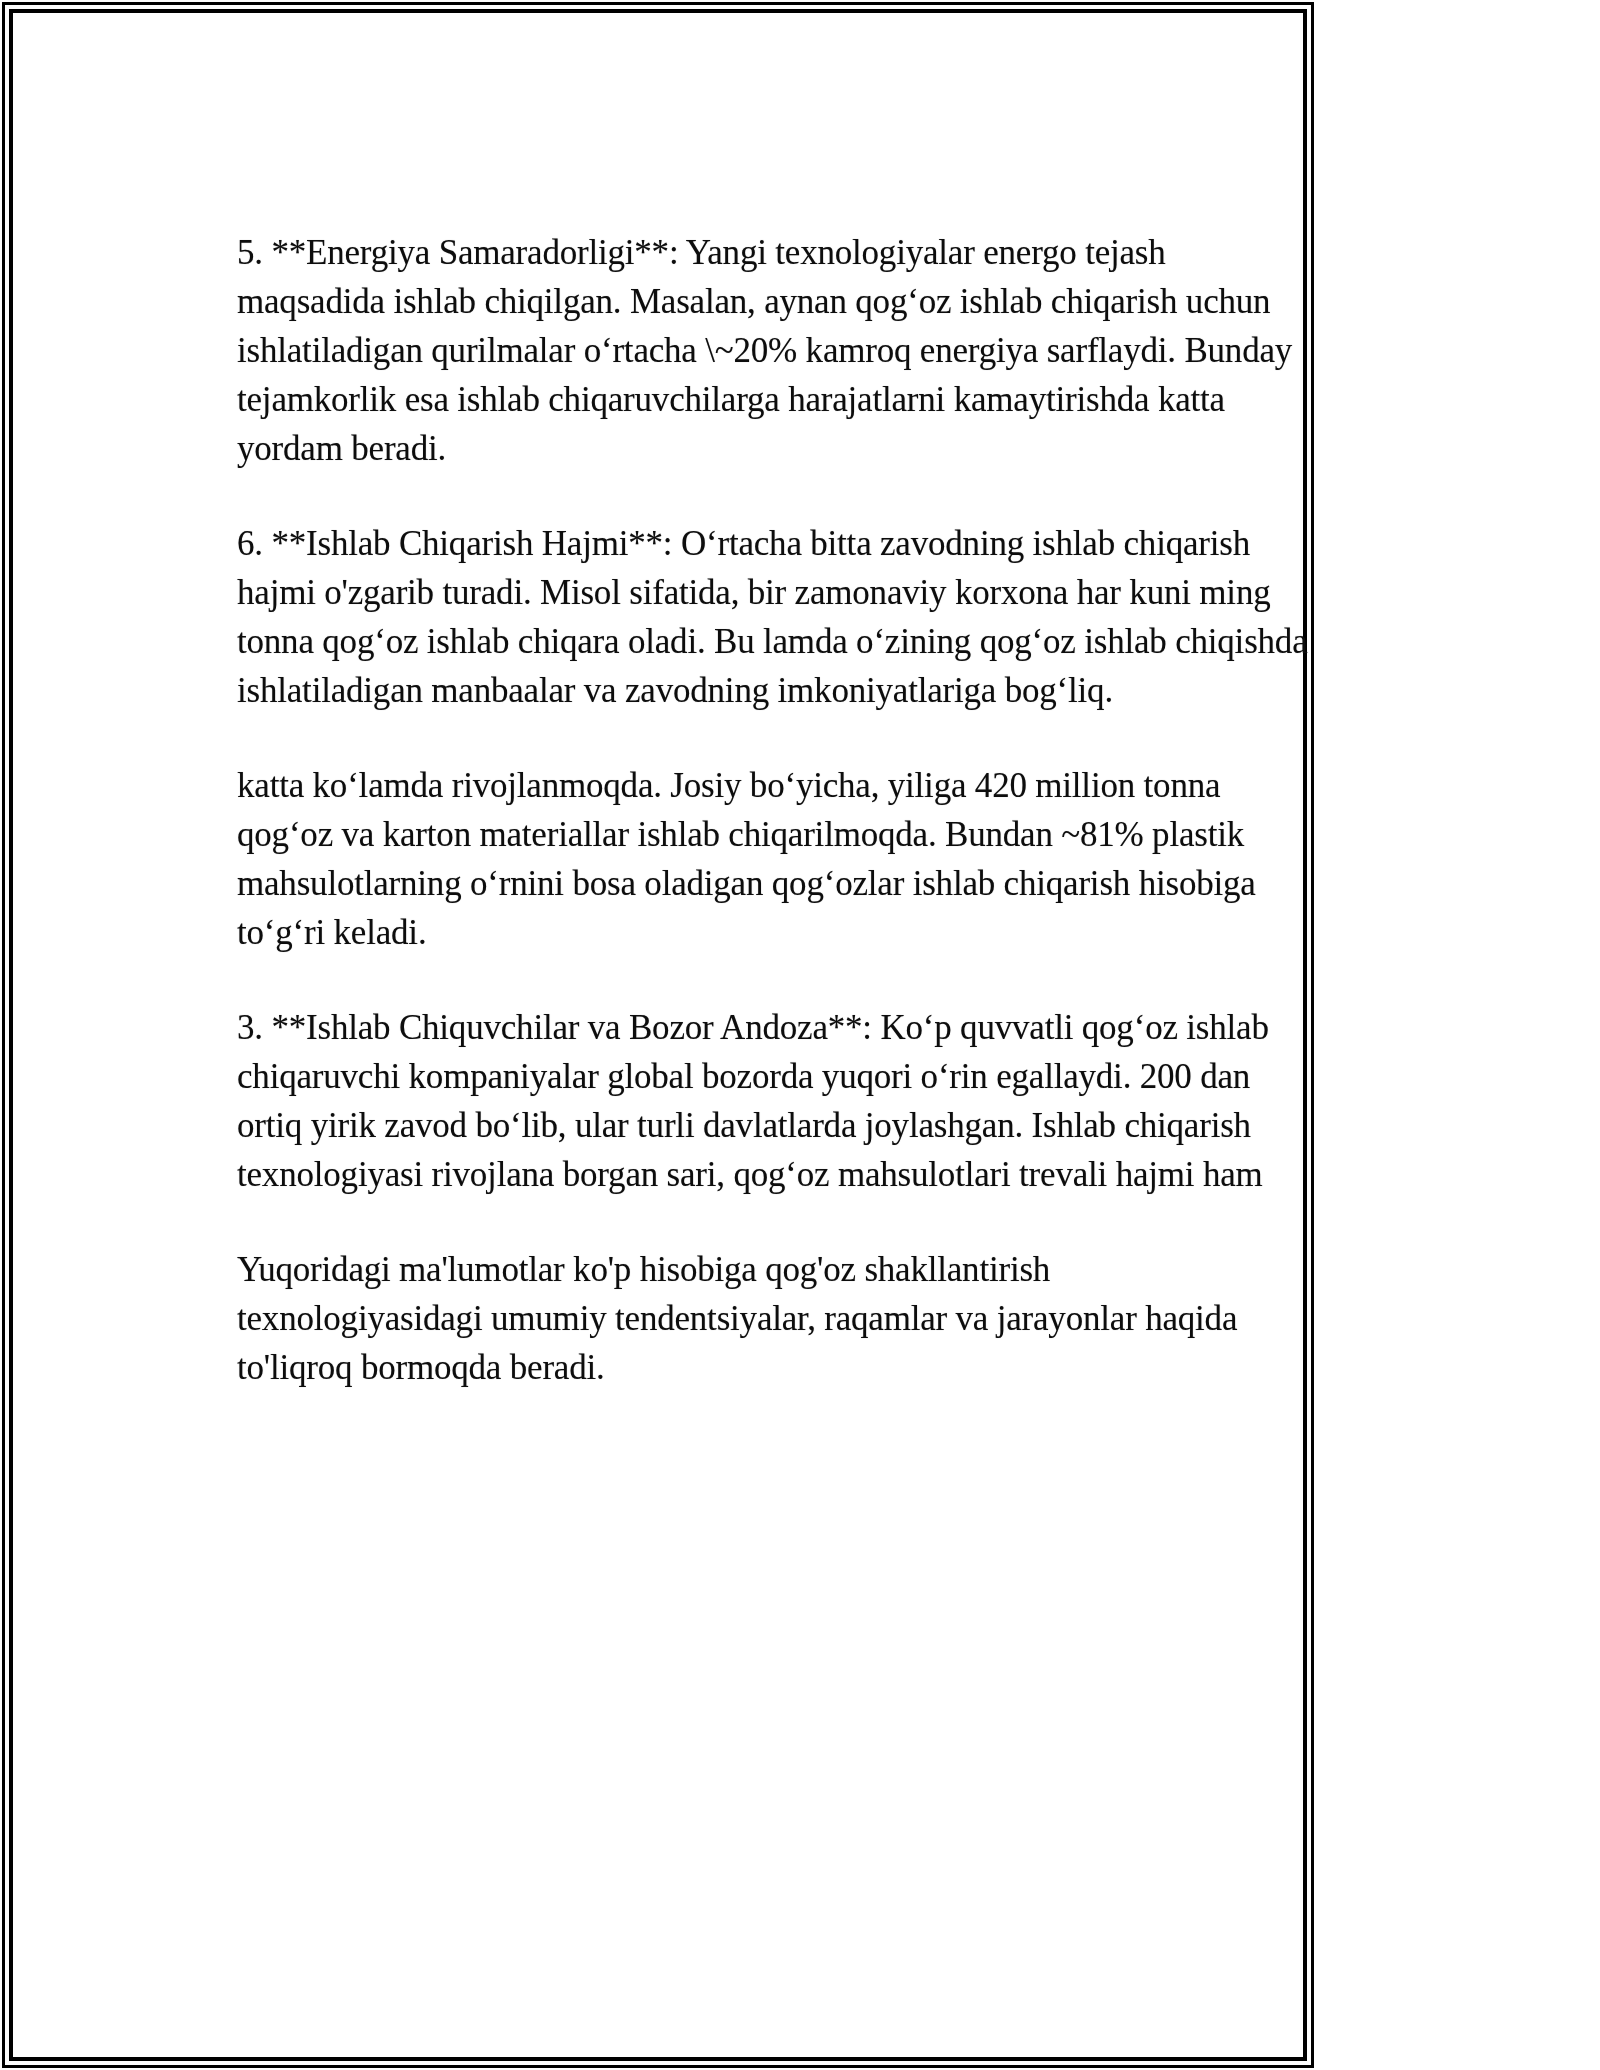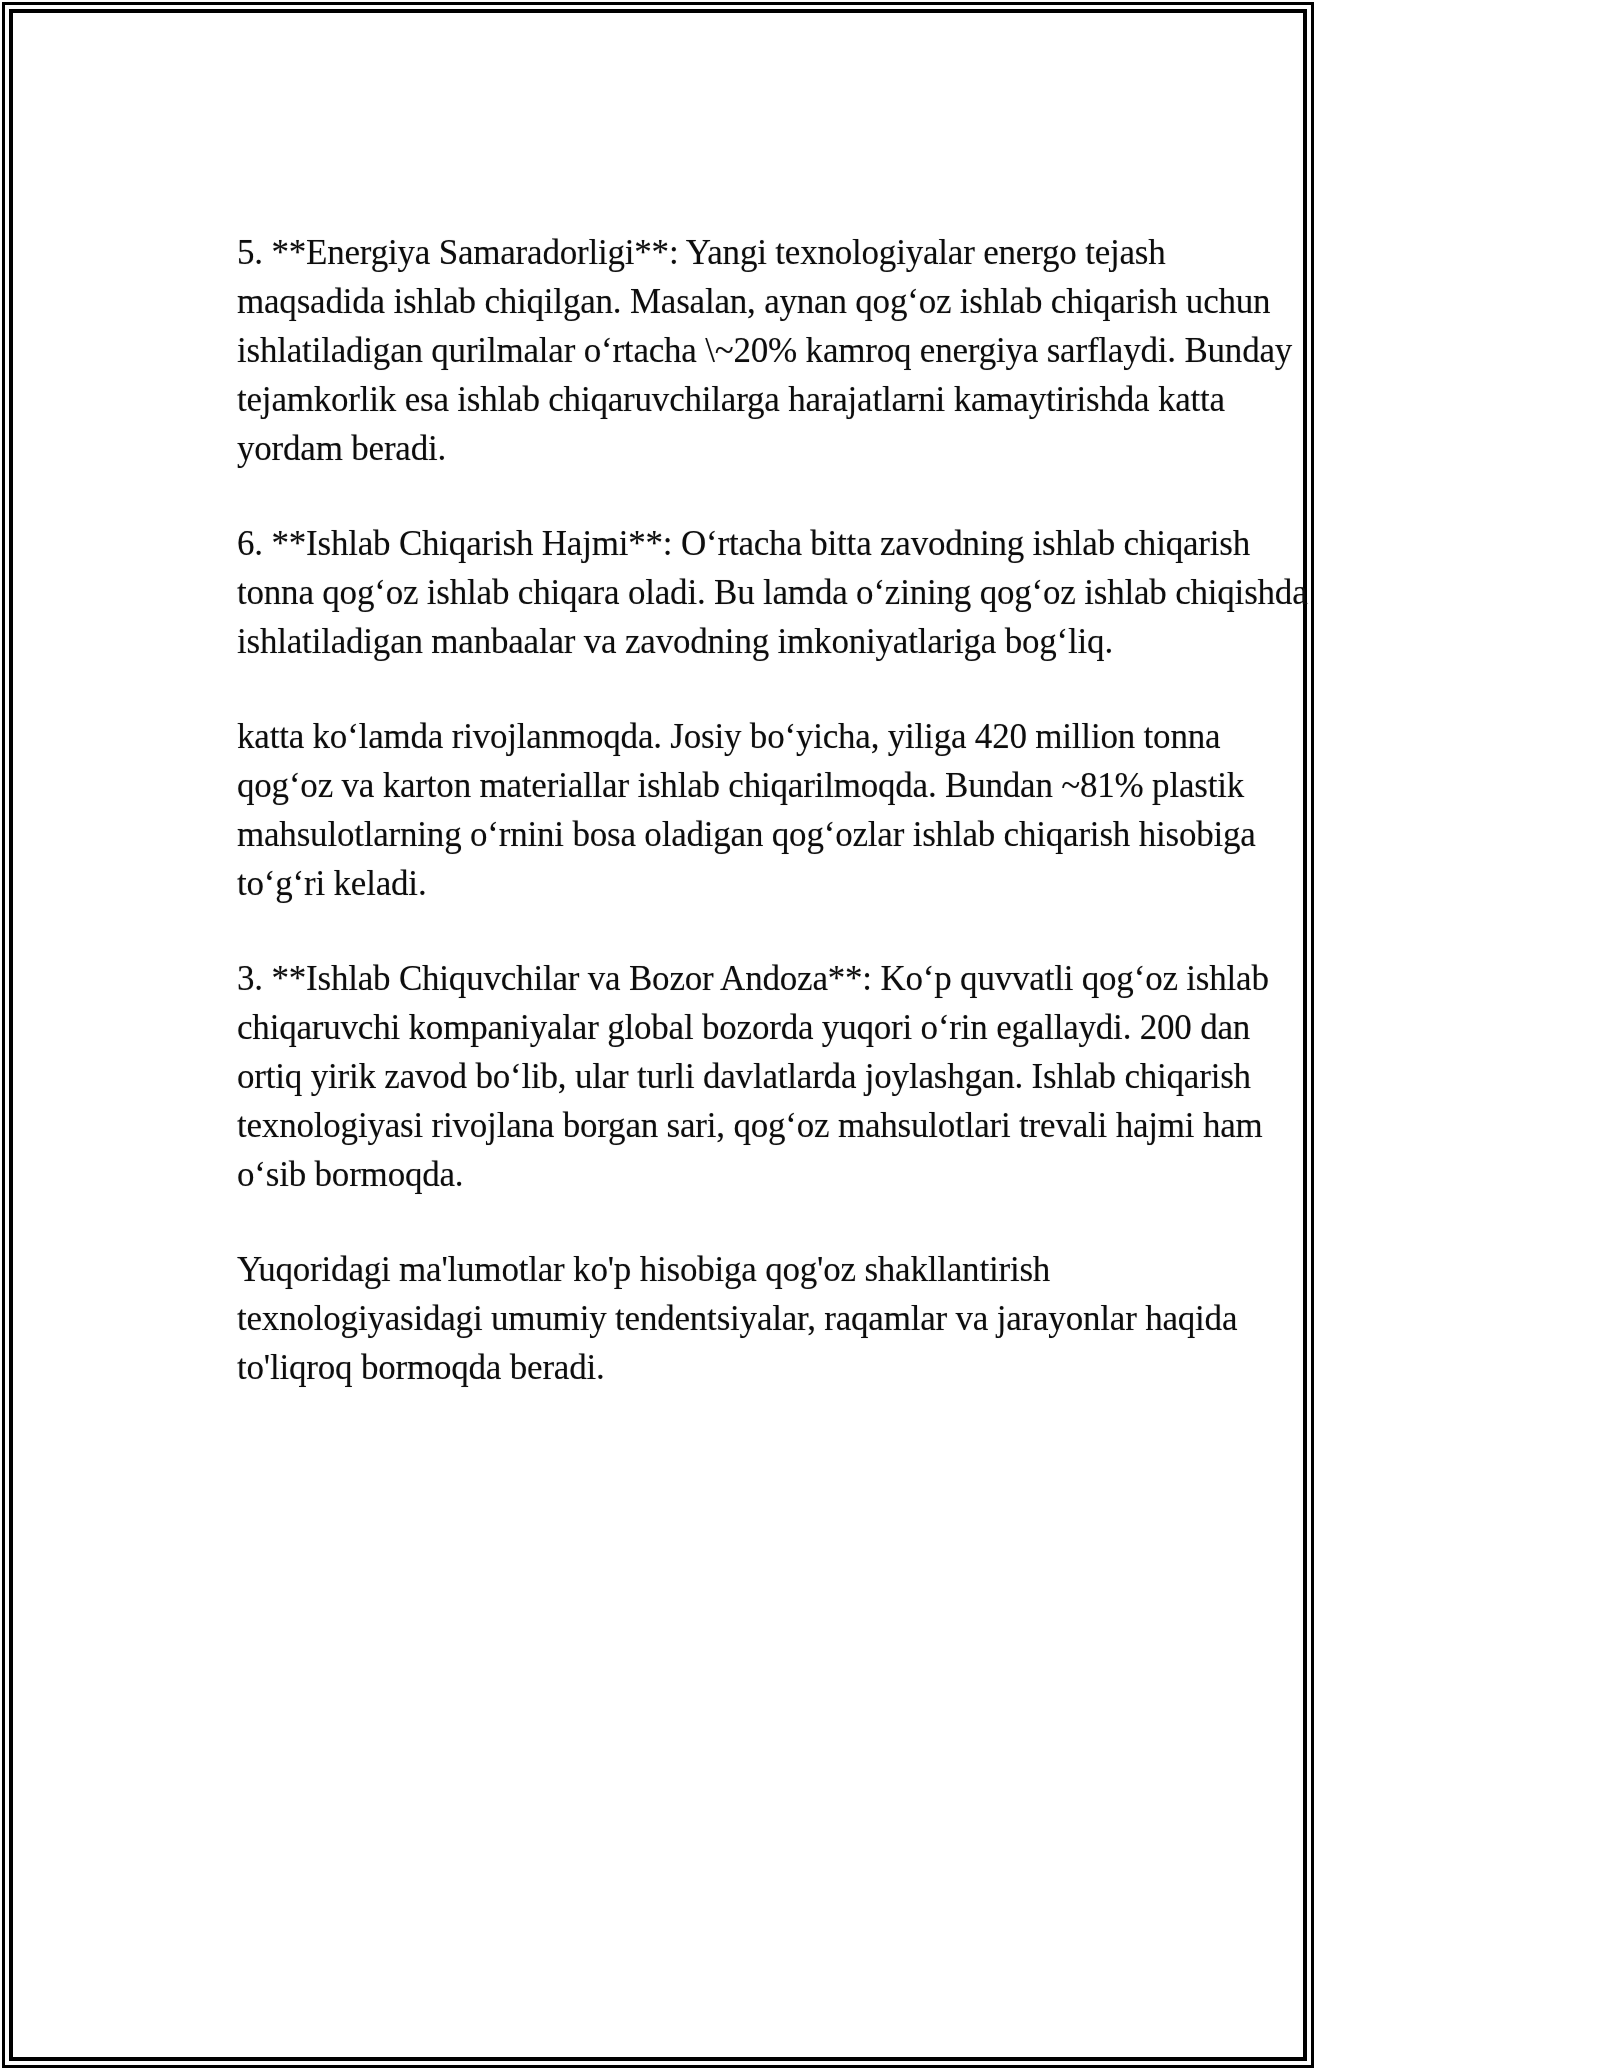--- a/index.html
+++ b/index.html
@@ -58,37 +58,37 @@
     <div class="paragraph">
       <span class="line">5. **Energiya Samaradorligi**: Yangi texnologiyalar energo tejash</span>
       <span class="line">maqsadida ishlab chiqilgan. Masalan, aynan qog‘oz ishlab chiqarish uchun</span>
       <span class="line">ishlatiladigan qurilmalar o‘rtacha \~20% kamroq energiya sarflaydi. Bunday</span>
       <span class="line">tejamkorlik esa ishlab chiqaruvchilarga harajatlarni kamaytirishda katta</span>
       <span class="line">yordam beradi.</span>
     </div>
 
     <div class="paragraph">
       <span class="line">6. **Ishlab Chiqarish Hajmi**: O‘rtacha bitta zavodning ishlab chiqarish</span>
+      <span class="line">hajmi o'zgarib turadi. Misol sifatida, bir zamonaviy korxona har kuni ming</span>
       <span class="line">tonna qog‘oz ishlab chiqara oladi. Bu lamda o‘zining qog‘oz ishlab chiqishda</span>
       <span class="line">ishlatiladigan manbaalar va zavodning imkoniyatlariga bog‘liq.</span>
     </div>
 
     <div class="paragraph">
       <span class="line">katta ko‘lamda rivojlanmoqda. Josiy bo‘yicha, yiliga 420 million tonna</span>
       <span class="line">qog‘oz va karton materiallar ishlab chiqarilmoqda. Bundan ~81% plastik</span>
       <span class="line">mahsulotlarning o‘rnini bosa oladigan qog‘ozlar ishlab chiqarish hisobiga</span>
       <span class="line">to‘g‘ri keladi.</span>
     </div>
 
     <div class="paragraph">
       <span class="line">3. **Ishlab Chiquvchilar va Bozor Andoza**: Ko‘p quvvatli qog‘oz ishlab</span>
       <span class="line">chiqaruvchi kompaniyalar global bozorda yuqori o‘rin egallaydi. 200 dan</span>
       <span class="line">ortiq yirik zavod bo‘lib, ular turli davlatlarda joylashgan. Ishlab chiqarish</span>
       <span class="line">texnologiyasi rivojlana borgan sari, qog‘oz mahsulotlari trevali hajmi ham</span>
-      <span class="line">o‘sib bormoqda.</span>
     </div>
 
     <div class="paragraph">
       <span class="line">Yuqoridagi ma'lumotlar ko'p hisobiga qog'oz shakllantirish</span>
       <span class="line">texnologiyasidagi umumiy tendentsiyalar, raqamlar va jarayonlar haqida</span>
       <span class="line">to'liqroq bormoqda beradi.</span>
     </div>
 
   </div>
 </div>

